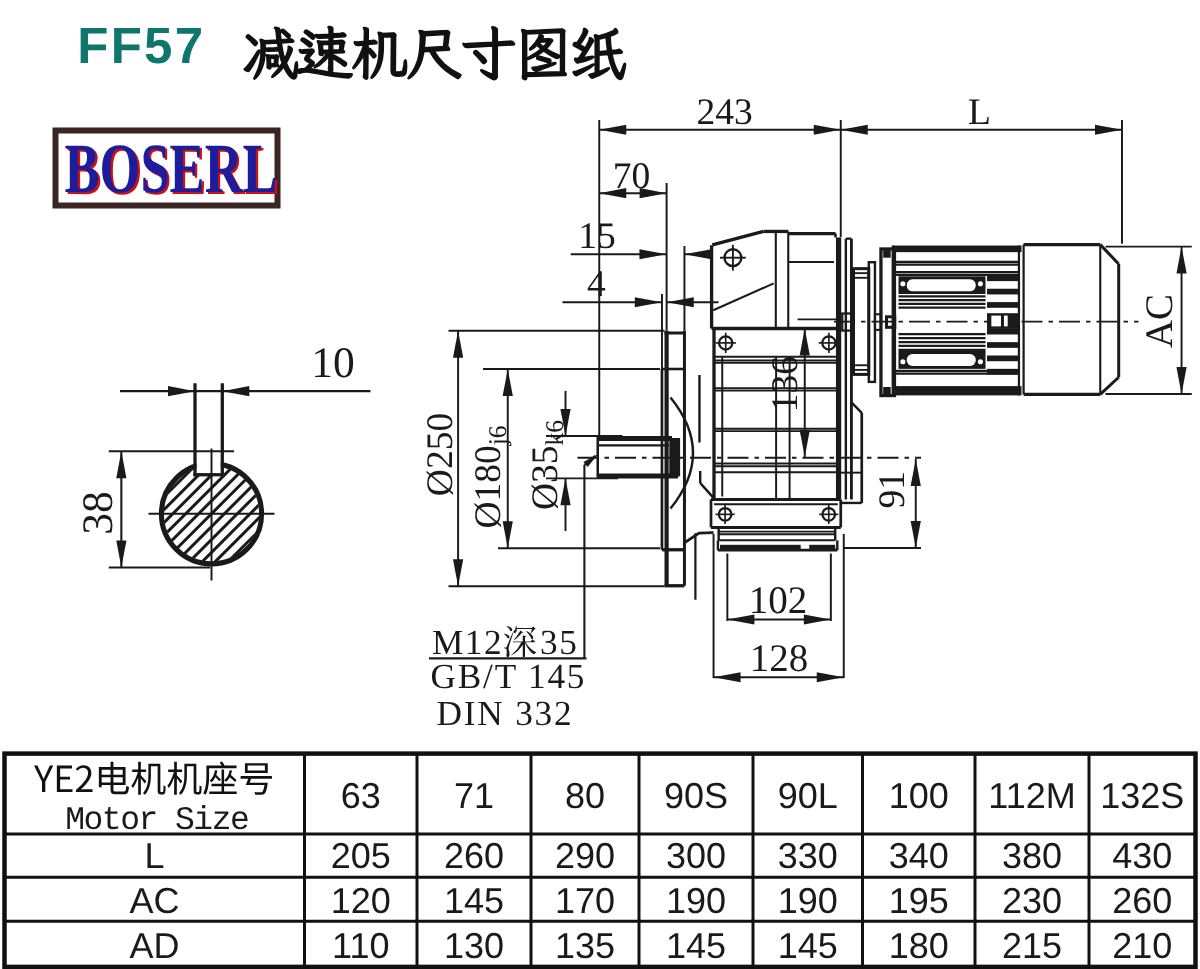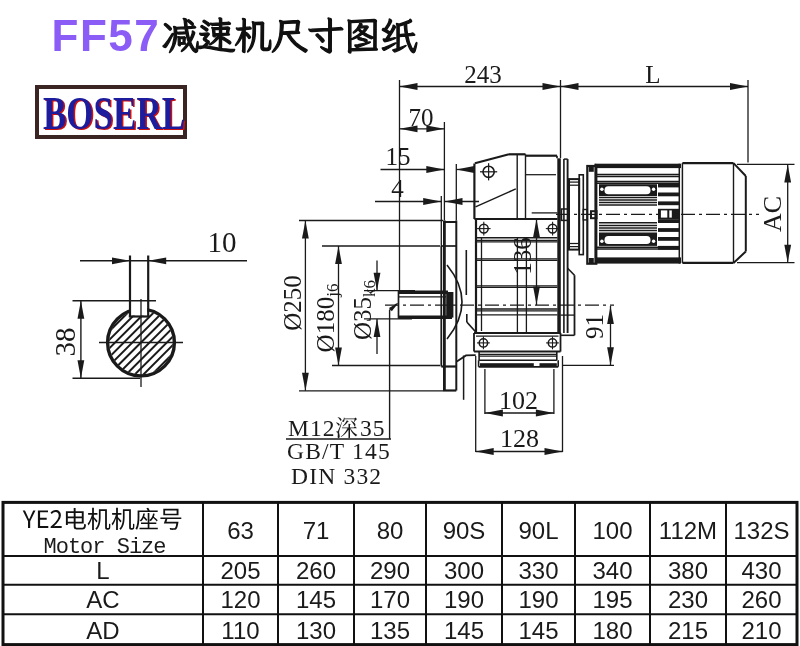--- a/index.html
+++ b/index.html
@@ -1,19 +1,19 @@
 <!DOCTYPE html>
 <html><head><meta charset="utf-8"><title>FF57</title>
 <style>
 html,body{margin:0;padding:0;background:#fff}
 body{width:800px;height:646px;position:relative;overflow:hidden}
 svg text{fill:#1a1a1a}
 </style></head>
 <body>
-<div style="position:absolute;left:51.5px;top:13.5px;font-family:'Liberation Sans', sans-serif;font-weight:bold;font-size:44px;line-height:1;color:#8b5cf6;letter-spacing:1.5px">FF57</div>
+<div style="position:absolute;left:51.5px;top:13.5px;font-family:'Liberation Sans', sans-serif;font-weight:bold;font-size:34px;line-height:1;color:#0f766e;letter-spacing:1.5px">FF57</div>
 <svg width="270" height="60" viewBox="0 0 270 60" style="position:absolute;left:159px;top:0">
     <g transform="translate(2,49.3)">
       <path d="M36.7 -7.9Q36.2 -7.9 36 -6.5Q35.6 -3.2 35.2 -1.4Q34.7 0.4 34.5 0.4Q34.2 0.4 32.8 -1.5Q31.4 -3.3 29.7 -7.3Q31 -9.4 32.4 -12.5Q33.8 -15.7 33.8 -16.5Q33.8 -17.2 32.3 -18.1Q31.7 -18.3 31.5 -18.3Q31.3 -18.3 31.3 -18.1V-17.9Q31.3 -17.8 31.3 -17.6V-16.9Q31.3 -16.6 30.7 -14.5Q30.1 -12.5 28.8 -9.9Q27.6 -12.9 26.7 -19.1Q26.5 -20.4 26.4 -20.8L33.7 -21.2Q34.8 -21.3 34.8 -21.8Q34.8 -22.3 33.7 -23Q33.3 -23.3 33 -23.3Q32.8 -23.3 32.4 -23.2Q32 -23.1 31.7 -23Q31.4 -23 31 -23L26.2 -22.7Q25.8 -25.2 25.4 -29.7Q25.4 -30.5 24.3 -30.7Q23.2 -31 22.7 -31Q22.1 -31 22.1 -30.8Q22.1 -30.6 22.5 -30.3Q22.8 -30 22.9 -29.6Q23.1 -29.2 23.2 -28.2Q23.3 -27.2 23.5 -25.6Q23.6 -24.1 23.8 -22.5L15.6 -22Q13.6 -23 13 -23Q12.5 -23 12.5 -22.7Q12.5 -22.6 12.6 -22.4L12.8 -21.8Q13.2 -20.8 13.2 -18.2V-15.6Q13.2 -13.7 12.9 -10.9Q12.4 -4.6 8.7 2.2Q8.4 2.7 8.4 3.1Q8.4 3.4 8.6 3.4Q8.8 3.4 9.6 2.6Q10.4 1.8 11.5 0.3Q12.5 -1.3 13.4 -3.6Q14.4 -5.8 15 -8.8Q15.6 -11.8 15.6 -18.4V-20.2L24.1 -20.7Q24.7 -16.8 25.4 -13.6Q26 -10.5 27.3 -7.3Q24.7 -3.1 20.8 1Q20.3 1.7 20.3 1.9Q20.3 2.2 20.5 2.2Q20.8 2.2 21.9 1.4Q23.1 0.5 24.8 -1.1Q26.4 -2.7 28.2 -5.1Q29.5 -2 30.7 -0.3Q33.1 3.2 34.8 3.2Q35.5 3.2 36.1 2.6Q36.6 2 36.7 0.8Q37.2 -2.8 37.2 -5.3Q37.2 -7.9 36.7 -7.9ZM30.3 -24.7Q30.9 -24 31.3 -24Q31.7 -24 32.1 -24.6Q32.5 -25.2 32.5 -25.4Q32.5 -25.8 30.2 -27.7Q28 -29.6 27.5 -29.6Q27 -29.6 26.7 -29.1Q26.4 -28.7 26.4 -28.4Q26.4 -28.1 26.8 -27.9Q28.6 -26.5 30.3 -24.7ZM17.2 -17 16.3 -17.1Q16.1 -17.1 16.1 -17Q16.1 -16.8 16.3 -16.2Q16.7 -15.1 17.7 -15.1L18.2 -15.2L23.6 -15.4Q24.4 -15.5 24.4 -16Q24.4 -16.4 23.9 -17Q23.3 -17.5 23 -17.5Q22.8 -17.5 22.4 -17.3Q22.1 -17.2 21.7 -17.2L17.9 -17.1ZM22.8 -12.5 19.2 -12.3Q17.6 -12.7 17.1 -12.7Q16.6 -12.7 16.6 -12.6Q16.6 -12.4 16.8 -12Q17.1 -11.6 17.1 -10.7L17.3 -6.4V-6L17.2 -4.7Q17.2 -4.2 17.8 -3.8Q18.4 -3.4 18.8 -3.4Q19.4 -3.4 19.4 -4.1V-4.2L19.4 -4.9L23.6 -5.1Q24 -5.1 24.3 -5.2Q24.6 -5.3 24.6 -5.6Q24.6 -5.9 23.9 -6.9L24.3 -10.9Q24.4 -11 24.4 -11.2Q24.5 -11.4 24.5 -11.6Q24.5 -11.8 24.1 -12.2Q23.7 -12.6 23.2 -12.6ZM22.2 -10.8 22 -6.7 19.3 -6.6 19.1 -10.6ZM10.5 -20.6Q10.5 -21 8.6 -22.8Q6.6 -24.7 5.6 -25.3Q4.7 -26 4.4 -26Q4.2 -26 3.7 -25.5Q3.3 -25.1 3.3 -24.8Q3.3 -24.5 3.4 -24.4Q3.5 -24.2 4.9 -23.1Q6.2 -21.9 7.4 -20.5Q8.7 -19 9 -19Q9.3 -19 9.6 -19.3Q10.5 -20 10.5 -20.6ZM4.3 -1.8H4.4Q4.9 -1.8 5.2 -2.3Q5.5 -2.7 6.9 -4.8Q8.2 -6.9 10.1 -10.8Q12.1 -14.6 12.1 -15.3Q12.1 -15.9 11.8 -15.9Q11.3 -15.9 10.5 -14.8Q6.7 -8.6 3.7 -4.9Q3.1 -4.1 2.5 -3.8Q1.9 -3.5 1.9 -3.2Q1.9 -3.2 2.4 -2.6Q2.9 -2.1 4.3 -1.8Z M71 2.5H71.4Q72.1 2.4 72.5 2.2Q72.8 2 73.4 1Q73.7 0.5 73.7 0.3Q73.7 0 73.1 0H72.8Q72.5 0 72.1 0Q71.7 0 71.3 0Q69.5 0 67.1 -0.2Q64.7 -0.4 61.9 -0.7Q59.2 -1.1 56.5 -1.5Q53.8 -1.9 51.5 -2.3Q49.1 -2.7 47.4 -3.1Q46.3 -3.3 45.1 -3.4Q46.9 -4.9 47.6 -5.7Q48.3 -6.5 48.3 -7.2Q48.3 -7.6 48.1 -7.9Q48 -8.2 47.2 -8.6Q46.5 -9.1 44.9 -10.2Q44.6 -10.4 44.6 -10.4Q44.6 -10.5 44.7 -10.6Q45.4 -11.4 46.1 -12.3Q46.8 -13.1 47.7 -14.2Q47.9 -14.4 48.1 -14.6Q48.3 -14.9 48.3 -15.2Q48.3 -15.7 47.8 -16.1Q47.3 -16.5 46.8 -16.5Q46.8 -16.5 46.7 -16.5Q46.6 -16.4 46.4 -16.4L41.2 -16Q41 -15.9 40.8 -15.9Q40.6 -15.9 40.4 -15.9Q39.7 -15.9 39.1 -16.1Q39.1 -16.1 39 -16.1Q39 -16.1 38.9 -16.1Q38.7 -16.1 38.7 -15.8L38.8 -15.3Q38.9 -14.9 39.4 -14.4Q39.8 -13.9 40.7 -13.9Q40.9 -13.9 41.2 -13.9Q41.4 -13.9 41.8 -14L45 -14.3Q44.4 -13.6 43.9 -12.9Q43.4 -12.2 42.9 -11.7Q42.3 -10.7 42.3 -10Q42.3 -9.3 43.3 -8.7Q44.6 -8 45.6 -7.3Q45.7 -7.1 45.7 -7Q45.7 -7 45.6 -6.8Q45 -6 44.1 -5.2Q43.3 -4.4 42.1 -3.5Q40 -3.3 39.1 -3.1Q38.1 -2.9 37.9 -2.6Q37.7 -2.4 37.7 -2.1L37.7 -1.7Q37.8 -1.3 38 -1Q38.2 -0.6 38.6 -0.6Q38.7 -0.6 38.9 -0.6Q39.1 -0.7 39.3 -0.7Q40.5 -1.1 41.5 -1.2Q42.5 -1.4 43.3 -1.4Q44.4 -1.4 45.3 -1.3Q46.2 -1.1 47.1 -0.9Q48.8 -0.6 51.3 -0.2Q53.7 0.3 56.6 0.7Q59.4 1.2 62.2 1.6Q65 2 67.3 2.2Q69.6 2.5 71 2.5ZM58.5 -19.9 58.4 -15.7 54.1 -15.6 53.7 -19.6ZM65.9 -20.3 65.4 -16 60.6 -15.8 60.7 -20ZM45.7 -18.1Q46.1 -18.1 46.4 -18.4Q46.6 -18.8 46.8 -19.2Q47 -19.6 47 -19.7Q47 -19.9 46.9 -20.1Q46.8 -20.3 46.3 -20.7Q45.8 -21.1 44.7 -21.8Q43.6 -22.4 41.7 -23.6Q41.3 -23.8 41 -23.8Q40.6 -23.8 40.1 -23.3Q39.8 -22.9 39.8 -22.6Q39.8 -22.2 40.5 -21.8Q41.5 -21.1 42.6 -20.3Q43.6 -19.5 44.8 -18.5Q45.1 -18.3 45.3 -18.2Q45.5 -18.1 45.7 -18.1ZM47.5 -23.2Q47.7 -23.2 48.1 -23.5Q48.4 -23.8 48.7 -24.2Q48.9 -24.5 48.9 -24.8Q48.9 -25.1 48.4 -25.6Q47.9 -26.1 47.1 -26.7Q46.3 -27.3 45.5 -27.8Q44.7 -28.4 44 -28.7Q43.4 -29.1 43.1 -29.1Q42.7 -29.1 42.3 -28.6Q41.9 -28.1 41.9 -27.9Q41.9 -27.6 42.6 -27.1Q43.7 -26.4 44.7 -25.5Q45.8 -24.7 46.8 -23.7Q47.2 -23.2 47.5 -23.2ZM60.6 -14 67.7 -14.3Q68 -14.3 68.3 -14.4Q68.5 -14.4 68.5 -14.7Q68.5 -14.9 68.3 -15.2Q68.1 -15.5 67.5 -16L68.3 -20.2Q68.3 -20.4 68.5 -20.6Q68.7 -20.8 68.7 -21Q68.7 -21.3 68.1 -21.8Q67.5 -22.3 66.9 -22.3H66.6L60.7 -21.9V-24.5L68.9 -25Q69.1 -25 69.3 -25.2Q69.5 -25.3 69.5 -25.5Q69.5 -25.9 69.1 -26.3Q68.7 -26.7 68.2 -27Q67.7 -27.3 67.4 -27.3Q67.3 -27.3 67.2 -27.2Q66.8 -27.1 66.4 -27Q66 -26.9 65.5 -26.9L60.7 -26.6V-30.5Q60.7 -31 60.1 -31.2Q59.5 -31.5 59 -31.5Q58.4 -31.5 58.4 -31.5Q57.8 -31.5 57.8 -31.2Q57.8 -31.1 58 -30.8Q58.3 -30.4 58.4 -30Q58.5 -29.6 58.5 -29.2V-26.4L51.9 -26H51.5Q50.6 -26 50 -26.2Q49.9 -26.2 49.7 -26.2Q49.5 -26.2 49.5 -26Q49.5 -25.8 49.5 -25.7Q49.7 -25.2 50.2 -24.6Q50.6 -23.9 51.6 -23.9Q51.9 -23.9 52.2 -23.9Q52.5 -23.9 52.9 -24L58.5 -24.3V-21.8L53.5 -21.6Q52.6 -21.8 52 -21.9Q51.5 -22 51.1 -22Q50.7 -22 50.7 -21.8Q50.7 -21.5 51.1 -20.9Q51.2 -20.7 51.3 -20.3Q51.5 -19.9 51.5 -19.5L51.9 -15.5Q51.9 -15.4 51.9 -15.2Q52 -15.1 52 -14.9Q52 -14.7 51.9 -14.5Q51.9 -14.2 51.9 -14V-13.7Q51.9 -13.2 52.2 -12.9Q52.6 -12.6 53.1 -12.5Q53.5 -12.4 53.6 -12.4Q54 -12.4 54.2 -12.6Q54.3 -12.9 54.3 -13.2V-13.3L54.3 -13.7L57.2 -13.8Q55.4 -11.4 53.4 -9.4Q51.5 -7.3 49.5 -5.8Q48.6 -5.1 48.6 -4.7Q48.6 -4.5 49 -4.5Q49.4 -4.5 50.4 -5Q51.3 -5.5 52.5 -6.4Q53.7 -7.3 54.9 -8.4Q56.1 -9.4 57 -10.5Q58 -11.6 58.5 -12.5L58.5 -11.8Q58.4 -11.2 58.4 -10.6Q58.4 -9.8 58.4 -8.9Q58.4 -7.9 58.4 -7.2L58.4 -6.5Q58.4 -5.9 58.3 -5.1Q58.3 -4.3 58.1 -3.4Q58.1 -3.3 58.1 -3.2Q58.1 -3.2 58.1 -3.1Q58.1 -2.6 58.5 -2.2Q58.8 -1.8 59.3 -1.6Q59.8 -1.4 60 -1.4Q60.3 -1.4 60.5 -1.7Q60.6 -2 60.6 -2.5V-10.7Q62.6 -9.5 64.3 -8.3Q66.1 -7.1 67.9 -5.7Q68.4 -5.3 68.7 -5.3Q69 -5.3 69.3 -5.6Q69.6 -5.9 69.8 -6.3Q69.9 -6.7 69.9 -6.9Q69.9 -7.3 69.1 -7.9Q67.9 -8.7 66.7 -9.5Q65.4 -10.3 64.3 -11Q63.2 -11.7 62.4 -12.1Q61.6 -12.5 61.4 -12.5Q61 -12.5 60.6 -11.8Z M100.1 -25 99.9 -2.2Q99.9 -0.5 100.6 0.3Q101.3 1 102.5 1.2Q103.6 1.3 104.8 1.3Q106.6 1.3 107.6 1Q108.6 0.8 109.1 0.1Q109.6 -0.7 109.7 -1.9Q109.9 -3.2 109.9 -5.2Q109.9 -5.3 109.9 -5.9Q109.8 -6.6 109.8 -7.4Q109.8 -8.2 109.6 -8.7Q109.5 -9.3 109.3 -9.3Q108.8 -9.3 108.6 -7.8Q108.5 -6 108.2 -4.7Q107.9 -3.5 107.6 -2.3Q107.4 -1.7 106.9 -1.5Q106.4 -1.2 104.7 -1.2Q103.2 -1.2 102.8 -1.4Q102.4 -1.7 102.4 -2.5L102.6 -24.9Q102.6 -25.2 102.7 -25.4Q102.8 -25.6 102.8 -25.8Q102.8 -26.3 102.2 -26.8Q101.6 -27.3 101 -27.3Q100.9 -27.3 100.8 -27.2Q100.7 -27.2 100.6 -27.2L94.3 -26.8Q92 -27.7 91.5 -27.7Q91.2 -27.7 91.2 -27.5Q91.2 -27.4 91.3 -27.2Q91.4 -27.1 91.4 -26.9Q91.6 -26.3 91.8 -25.5Q91.9 -24.7 91.9 -23.2Q92 -21.8 92 -19.3Q92 -16.2 91.8 -13.6Q91.7 -11 91.2 -8.6Q90.7 -6.2 89.7 -3.8Q88.7 -1.4 87 1.3Q86.5 2.2 86.5 2.5Q86.5 2.8 86.7 2.8Q86.9 2.8 87.6 2.2Q88.4 1.5 89.4 0.3Q90.4 -1 91.5 -2.9Q92.5 -4.9 93.2 -7.6Q94 -10.2 94.2 -13.7Q94.4 -15.8 94.4 -17.9Q94.4 -20.1 94.4 -22.1V-24.7ZM84.3 -19.7 89.4 -20.2Q89.7 -20.2 90 -20.3Q90.2 -20.5 90.2 -20.8Q90.2 -21.1 89.9 -21.5Q89.5 -21.9 89.1 -22.1Q88.7 -22.4 88.4 -22.4Q88.2 -22.4 88.1 -22.3Q87.5 -22.1 86.7 -22.1L84.3 -21.8L84.4 -29.4Q84.4 -29.8 84.2 -30.1Q84 -30.3 83.2 -30.6Q82.8 -30.7 82.4 -30.8Q82.1 -30.9 81.9 -30.9Q81.4 -30.9 81.4 -30.6Q81.4 -30.4 81.6 -30.1Q82.1 -29.4 82.1 -28.5L82 -21.6L77.7 -21.2Q77.5 -21.1 77.4 -21.1Q77.2 -21.1 77 -21.1Q76.4 -21.1 75.8 -21.3Q75.8 -21.3 75.7 -21.3Q75.6 -21.3 75.6 -21.3Q75.3 -21.3 75.3 -21.1L75.5 -20.6Q75.7 -20.1 76.1 -19.6Q76.5 -19.1 77.3 -19.1Q77.5 -19.1 77.8 -19.1Q78.1 -19.1 78.5 -19.1L81.7 -19.4Q80.2 -15.1 78.5 -11.4Q76.7 -7.6 74.8 -4.9Q74.4 -4.3 74.4 -4Q74.4 -3.7 74.6 -3.7Q75 -3.7 75.6 -4.4Q76.3 -5.1 77.3 -6.3Q78.2 -7.4 79.1 -8.9Q80.1 -10.3 80.8 -11.8Q81.6 -13.2 82 -14.5L81.9 -13.8Q81.8 -13.1 81.8 -12.5Q81.8 -10.9 81.8 -8.9Q81.8 -6.9 81.8 -5.2Q81.8 -3.4 81.7 -2.2V-1.1Q81.7 -0.5 81.7 0.1Q81.6 0.7 81.5 1.3Q81.4 1.5 81.4 1.7Q81.4 2.5 82.2 2.9Q82.9 3.3 83.3 3.3Q84 3.3 84 2.4L84.2 -15.4Q84.9 -14.6 85.8 -13.5Q86.8 -12.3 87.4 -11.4Q87.7 -10.8 88.1 -10.8Q88.5 -10.8 89 -11.3Q89.6 -11.7 89.6 -12.1Q89.6 -12.4 89 -13.1Q88.5 -13.9 87.7 -14.8Q86.9 -15.7 86.2 -16.4Q85.4 -17 85.1 -17Q84.7 -17 84.2 -16.5Z M135.7 -26.4 134.8 -18.1 121.7 -17.3Q121.9 -19.5 122.1 -21.6Q122.2 -23.7 122.3 -25.6ZM128.2 -15.4 137.2 -15.9Q137.8 -15.9 138.2 -16Q138.6 -16.1 138.6 -16.5Q138.6 -16.7 138.3 -17.2Q138 -17.6 137.3 -18.3L138.3 -26.4Q138.4 -26.6 138.5 -26.8Q138.7 -27.1 138.7 -27.3Q138.7 -27.8 138.1 -28.3Q137.5 -28.9 136.8 -28.9Q136.7 -28.9 136.6 -28.9Q136.5 -28.8 136.4 -28.8L122.1 -28Q119.7 -28.9 118.9 -28.9Q118.5 -28.9 118.5 -28.6Q118.5 -28.4 118.7 -27.9Q119 -27.5 119.2 -26.7Q119.4 -25.9 119.4 -25.2Q119.4 -22.8 119.2 -19.8Q119 -16.8 118.6 -13.6Q117.9 -9.1 116.1 -5.2Q114.3 -1.2 111.9 1.6Q111.2 2.4 111.2 2.8Q111.2 3 111.4 3Q111.7 3 112.6 2.4Q113.5 1.8 114.7 0.5Q115.9 -0.7 117.2 -2.7Q118.4 -4.7 119.5 -7.4Q120.6 -10 121.2 -13.5Q121.3 -13.9 121.3 -14.3Q121.4 -14.6 121.4 -15L125.6 -15.2Q127.9 -11.1 130.5 -7.9Q133.1 -4.8 136.4 -2.2Q139.7 0.3 144 2.8Q144.2 3 144.3 3Q144.6 3 145 2.5Q145.5 2 145.8 1.5Q146.2 1 146.2 0.9Q146.2 0.6 145.6 0.3Q139.4 -2.7 135.2 -6.5Q131.1 -10.4 128.2 -15.4Z M162.7 -7.7Q163.2 -8.2 163.2 -8.7Q163.2 -9 162.5 -9.9Q161.8 -10.8 160.7 -11.8Q159.7 -12.8 158.6 -13.7Q157.6 -14.7 157 -15.2Q156.9 -15.3 156.7 -15.4Q156.5 -15.5 156.3 -15.5Q155.8 -15.5 155.4 -15.1Q154.9 -14.6 154.9 -14.2Q154.9 -13.8 155.3 -13.6Q156.5 -12.4 158 -10.8Q159.4 -9.2 160.7 -7.5Q161.1 -7 161.5 -7Q162 -7 162.7 -7.7ZM167.7 -18.7V0.3Q166 -0.2 164.2 -0.9Q162.3 -1.7 160.7 -2.5Q160.5 -2.6 160.3 -2.6Q160.1 -2.7 160 -2.7Q159.6 -2.7 159.6 -2.4Q159.6 -2.1 160.3 -1.4Q161.1 -0.7 162.2 0.2Q163.4 1 164.6 1.8Q165.9 2.6 166.9 3.1Q168 3.7 168.5 3.7Q169 3.7 169.6 3.2Q170.1 2.8 170.2 2.4Q170.4 2 170.4 1.6Q170.4 1.2 170.4 0.8Q170.3 0.5 170.3 0L170.4 -18.9L181 -19.5Q181.4 -19.5 181.6 -19.6Q181.9 -19.7 181.9 -20Q181.9 -20.2 181.5 -20.7Q181.1 -21.2 180.5 -21.6Q180 -21.9 179.6 -21.9Q179.4 -21.9 179.4 -21.9Q178.9 -21.8 178.5 -21.7Q178.1 -21.6 177.7 -21.6L170.4 -21.1L170.4 -29.8Q170.4 -30.3 169.7 -30.6Q169.1 -31 168.4 -31.1Q167.6 -31.3 167.4 -31.3Q167 -31.3 167 -31.1Q167 -30.9 167.1 -30.6Q167.7 -29.8 167.7 -28.7V-21L150.5 -20.1Q150.3 -20.1 150.2 -20Q150 -20 149.8 -20Q149 -20 148.3 -20.2Q148.1 -20.3 148 -20.3Q147.8 -20.3 147.8 -20.1Q147.8 -19.8 148.2 -19.1Q148.6 -18.4 149.1 -18.1Q149.4 -17.8 150.2 -17.8Q150.4 -17.8 150.7 -17.8Q151 -17.8 151.3 -17.8Z M215.1 -1.5 215.2 -27.6Q215.2 -27.8 215.4 -27.9Q215.5 -28.1 215.5 -28.4Q215.5 -28.8 214.9 -29.3Q214.3 -29.8 213.5 -29.8H213.1L190.1 -28.7Q187.9 -29.5 187.4 -29.5Q186.9 -29.5 186.9 -29.2Q186.9 -29.1 187 -28.9Q187 -28.8 187.1 -28.6Q187.6 -27.6 187.6 -26.3L187.7 -1Q187.7 0.5 187.5 1.2Q187.4 1.8 187.4 2.3Q187.4 2.7 187.9 3.2Q188.5 3.7 189.4 3.7Q190 3.7 190 2.7V1.5L215.1 0.9Q215.6 0.8 216 0.8Q216.4 0.8 216.4 0.3Q216.4 -0.1 215.1 -1.5ZM212.9 -27.8 212.8 -1.3 190 -0.7 189.9 -26.7ZM205.1 -7.5Q205.5 -7.5 205.8 -7.8Q206 -8.1 206.1 -8.5Q206.1 -8.9 206.1 -9Q206.1 -9.5 205.4 -9.8Q204.7 -10 203.5 -10.4Q202.4 -10.7 201.2 -11Q200 -11.4 199.1 -11.6Q198.1 -11.9 197.9 -11.9Q197.4 -11.9 197.1 -11.3Q196.9 -10.7 196.9 -10.5Q196.9 -10.2 197.1 -10.1Q197.3 -9.9 197.8 -9.8Q199.4 -9.4 201.1 -8.8Q202.8 -8.3 204.2 -7.7Q204.5 -7.6 204.7 -7.5Q204.9 -7.5 205.1 -7.5ZM194.3 -4.4H194.1Q193.8 -4.4 193.8 -4.1Q193.8 -3.9 194.1 -3.4Q194.4 -2.8 194.9 -2.4Q195.4 -2 196.1 -2Q196.4 -2 197.5 -2.3Q198.5 -2.6 200 -3.1Q201.4 -3.6 203 -4.2Q204.6 -4.8 206 -5.4Q207.5 -5.9 208.5 -6.4Q209.5 -6.8 209.5 -7.2Q209.5 -7.5 208.9 -7.5Q208.6 -7.5 208.1 -7.4Q206.1 -6.8 204.1 -6.3Q202.1 -5.7 200.2 -5.3Q198.4 -4.9 197 -4.6Q195.6 -4.4 194.8 -4.4Q194.7 -4.4 194.6 -4.4Q194.4 -4.4 194.3 -4.4ZM200 -23.1Q201.1 -24.4 201.1 -24.9Q201.1 -25.7 199.7 -26.2Q199.2 -26.4 198.9 -26.4Q198.6 -26.4 198.6 -26Q198.6 -24.7 196.9 -22.3Q195.7 -20.4 194.4 -19.1Q193.1 -17.7 192.6 -17.3Q192.2 -16.9 192.2 -16.5Q192.2 -16.1 192.5 -16.1Q192.9 -16.1 194.2 -17Q195.6 -17.9 197 -19.4Q198.5 -17.7 199.9 -16.6Q196.8 -13.9 191.4 -11Q190.5 -10.6 190.5 -10.2Q190.5 -9.8 190.9 -9.8Q191.4 -9.8 192.4 -10.2Q197.1 -11.9 201.5 -15.4Q203.8 -13.6 206.8 -12.1Q209.8 -10.5 210.3 -10.5Q210.8 -10.5 211.5 -11Q212.3 -11.5 212.3 -11.9Q212.3 -12.2 211.7 -12.4Q206.4 -14.3 203 -16.7Q205.4 -19.1 206.7 -21.4Q206.8 -21.5 207 -21.7Q207.3 -21.9 207.3 -22.2Q207.3 -22.4 207.1 -22.7Q206.8 -23.4 205.4 -23.4H205.1ZM198.7 -21.3 204.2 -21.6Q203.3 -19.9 201.3 -17.9Q199.4 -19.4 198.2 -20.7Z M244.2 -15.3 238.2 -14.7 238.2 -23.3Q240.9 -23.9 243.2 -24.6Q243.6 -19.5 244.2 -15.3ZM245.6 -25.3Q248 -26.2 249.4 -26.8Q250.7 -27.4 250.7 -27.8Q250.7 -28.6 250.1 -29.4Q249.5 -30.1 249.2 -30.1Q249 -30.1 248.7 -29.6Q248.5 -29.1 247.6 -28.6Q243.3 -26.6 238 -25.2Q236.3 -26 235.8 -26Q235.4 -26 235.4 -25.6Q235.4 -25.4 235.6 -24.8Q235.9 -24.1 235.9 -23L236 -0.6L234.3 -0.1Q233.3 0.2 232.5 0.3Q231.7 0.3 231.7 0.6Q231.7 0.8 232.1 1.3Q232.5 1.8 233 2.2Q233.5 2.7 233.8 2.7Q234.1 2.7 235 2.3Q238.5 0.9 241.9 -1.1Q245.2 -3.2 245.2 -3.7Q245.2 -4 244.9 -4Q244.6 -4 243.1 -3.3Q241.6 -2.6 238.1 -1.4L238.2 -12.6L244.5 -13.1Q245.6 -7.5 247.6 -2.7Q249.7 2.2 251.2 3Q252 3.5 252.5 3.5Q253.7 3.5 254.1 1.9Q255.1 -1.3 255.5 -3.6Q255.9 -5.9 255.9 -6.4Q255.9 -7 255.5 -7Q255.2 -7 254.8 -5.9Q253.6 -2.5 253 -1.2Q252.3 0.1 252.2 0.1Q252.1 0.1 251.5 -0.6Q250.9 -1.3 250.2 -2.9Q248.1 -6.8 246.9 -13.4L252.9 -13.9Q253.8 -13.9 253.8 -14.4Q253.8 -15 252.9 -15.6Q252 -16.3 251.7 -16.3Q251.4 -16.3 250.9 -16.1Q250.4 -15.9 249.7 -15.8L246.5 -15.5Q245.8 -19.8 245.6 -25.3ZM227.4 -3.4 223.6 -1.9Q222.5 -1.5 221.9 -1.5L221.6 -1.5Q221.2 -1.4 221.2 -1.3Q221.2 -1 221.6 -0.4Q221.9 0.2 222.4 0.7Q222.9 1.1 223.2 1.1Q224.1 1 229.5 -2.3Q235 -5.5 234.9 -6.4Q234.9 -6.5 234.5 -6.5Q234.2 -6.4 232.4 -5.6Q230.5 -4.7 227.4 -3.4ZM229.7 -11Q228.5 -10.8 227.5 -10.7Q231 -15.8 234.3 -21.6Q234.5 -21.9 234.5 -22.2Q234.4 -23 233 -23.9Q232.5 -24.2 232.3 -24.2Q232.1 -24.2 232 -23.6Q232 -23 231.9 -22.7Q231.6 -21.6 229.1 -17.2Q228 -18 226.4 -18.9L225.4 -19.4Q228 -23.1 229.2 -25.2Q230.5 -27.4 230.7 -28.4Q230.7 -29.2 229.2 -30.1Q228.7 -30.4 228.5 -30.4Q228.2 -30.4 228.2 -30V-29.6Q228.2 -28.7 227.5 -26.9Q226.8 -25.2 223.5 -20.4Q223.4 -20.5 223.3 -20.6Q222.5 -20.8 222.2 -20.8Q221.8 -20.7 221.5 -20.1Q221.2 -19.5 221.3 -19.2Q221.4 -18.9 222.1 -18.6Q224.9 -17.3 227.9 -15.3L227.5 -14.7Q226.2 -12.5 224.7 -10.2Q223.9 -10.2 223.1 -10.3L222.6 -10.3Q222.2 -10.4 222.2 -10Q222.2 -9.9 222.4 -9.3Q222.6 -8.7 223.3 -7.8Q223.5 -7.5 223.9 -7.5Q224.4 -7.5 226.9 -8.1Q229.4 -8.8 232.1 -9.8Q234.7 -10.7 234.7 -11.3Q234.8 -11.6 234.2 -11.6Q233.7 -11.7 232.7 -11.5Q231.7 -11.3 229.7 -11Z" fill="#111" stroke="#111" stroke-width="1.3"></path>
     </g>
   </svg>
 <div style="position:absolute;left:35px;top:85px;width:144px;height:46px;border:4px solid #3b2522;background:#fff"></div>
 <div style="position:absolute;left:43px;top:92px;font-family:'Liberation Serif', serif;font-weight:bold;font-size:47px;line-height:42px;color:#1c1c9c;transform:scaleX(0.745);transform-origin:0 0;text-shadow:2px 1px 0 #cc1111">BOSERL</div>
 <svg width="800" height="646" viewBox="0 0 800 646" style="position:absolute;left:0;top:0" font-family="'Liberation Serif', serif" fill="#1a1a1a">
     <defs>
       <clipPath id="cc">

